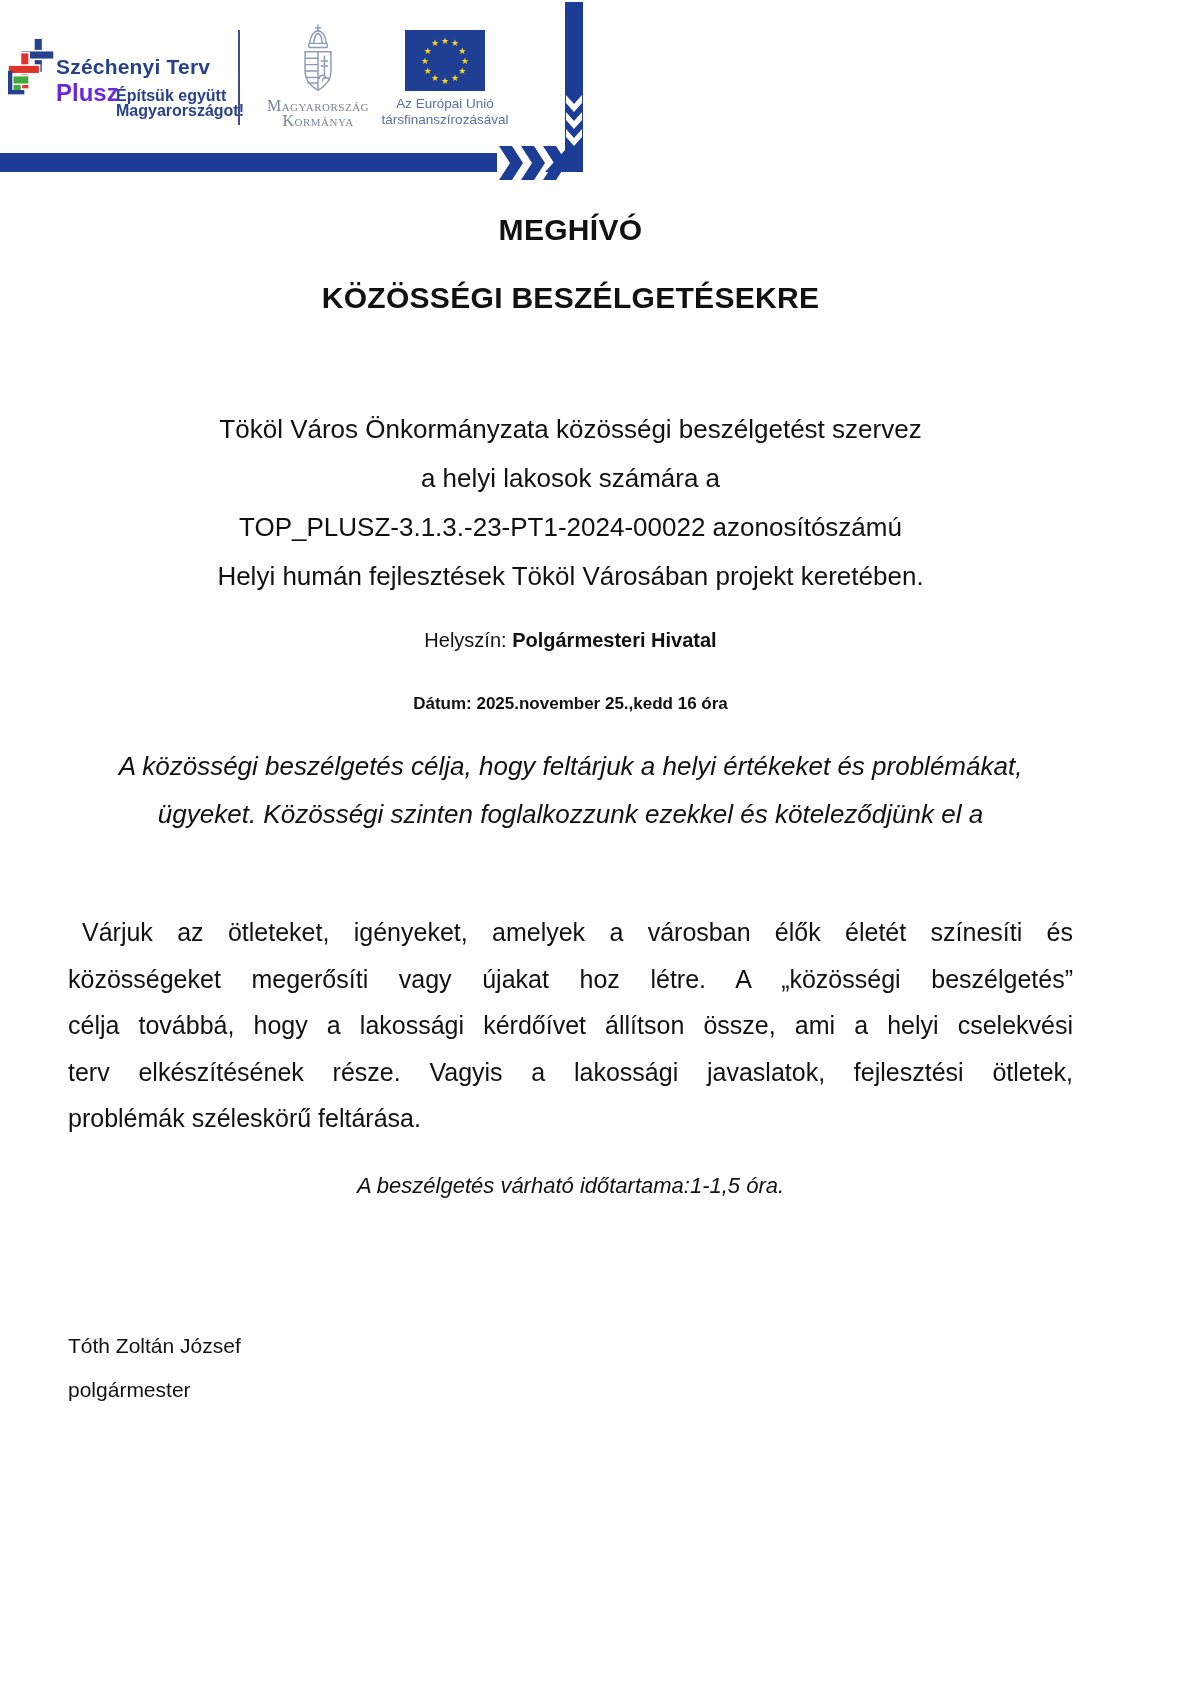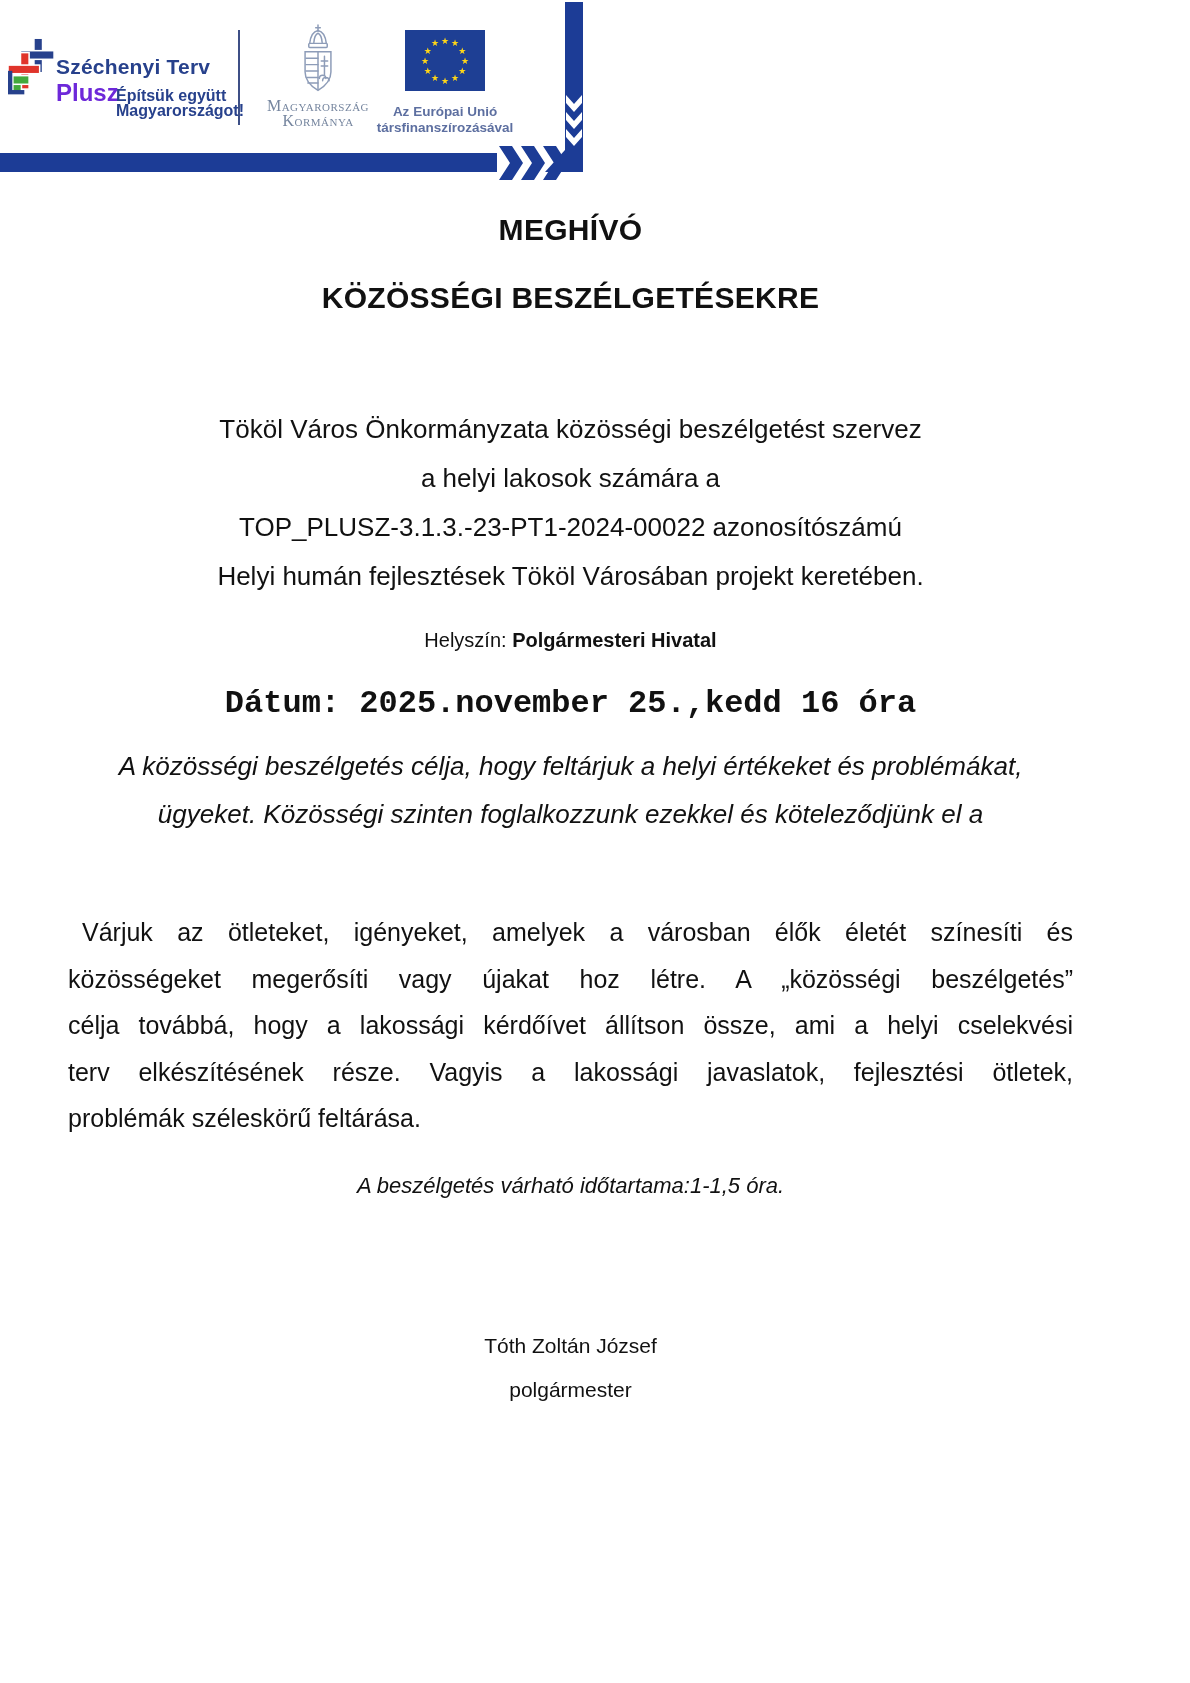--- a/index.html
+++ b/index.html
@@ -19,40 +19,40 @@
   .sz-icon{position:absolute;top:2px;left:0;}
   .sz-title{position:absolute;top:20px;left:48px;font-weight:bold;color:#27418c;font-size:21px;line-height:22px;white-space:nowrap;letter-spacing:.2px;}
   .sz-title2{position:absolute;top:44px;left:48px;font-weight:bold;color:#6d28d9;font-size:24px;line-height:26px;white-space:nowrap;text-align:center;}
   .sz-tagline{position:absolute;top:52px;left:108px;font-weight:bold;color:#27418c;font-size:16px;line-height:15px;white-space:nowrap;}
   .divider{position:absolute;top:30px;left:238px;width:2px;height:95px;background:#3d4f86;}
   .gov{position:absolute;top:24px;left:240px;width:156px;text-align:center;}
   .gov-arms{display:block;margin:0 auto;}
   .gov-text{margin-top:2px;font-family:"Liberation Serif",serif;font-variant:small-caps;color:#76869f;font-size:16px;line-height:15px;letter-spacing:.5px;white-space:nowrap;}
   .eu{position:absolute;top:30px;left:365px;width:160px;text-align:center;}
   .eu-flag{display:block;margin:0 auto;width:80px;height:61px;background:#1e3f94;}
-  .eu-text{margin-top:13px;color:#5d6fa0;font-size:13.5px;line-height:16px;font-weight:bold;white-space:nowrap;}
+  .eu-text{margin-top:5px;color:#5d6fa0;font-size:13.5px;line-height:16px;font-weight:normal;white-space:nowrap;}
   
   .col{position:absolute;left:68px;width:1005px;}
   .doc-title{font-weight:bold;font-size:30px;line-height:34px;text-align:center;letter-spacing:.3px;}
   #title1{top:213px;}
   #title2{top:281px;}
   .center-par{text-align:center;font-size:26px;}
   .center-par .line{line-height:49px;white-space:nowrap;}
   #intro{top:405px;}
   #location{top:625px;font-size:20px;line-height:30px;text-align:center;white-space:nowrap;}
   #location b{font-weight:bold;}
-  #date{top:689px;font-size:32px;line-height:30px;text-align:center;font-weight:bold;white-space:nowrap;font-family:Liberation Mono, monospace;}
+  #date{top:689px;font-size:17px;line-height:30px;text-align:center;font-weight:bold;white-space:nowrap;}
   #purpose{top:742px;font-style:italic;}
   #purpose .line{line-height:48px;}
   #just{top:909px;font-size:25px;}
   #just .line{line-height:46.5px;text-align:justify;text-align-last:justify;}
   #just .line:first-child{text-indent:14px;}
   #just .line:last-child{text-align-last:left;}
   #note{top:1173px;font-size:22px;line-height:26px;font-style:italic;text-align:center;white-space:nowrap;}
-  .signature{top:1324px;font-size:21px;line-height:44px;text-align:center;}
+  .signature{top:1324px;font-size:21px;line-height:44px;text-align:left;}
 </style>
 </head>
 <body>
 
 <div class="page">
 
   <div class="header">
 
     <svg class="decor-svg" width="620" height="185" viewBox="0 0 620 185">
       <g fill="#1c3c96">

